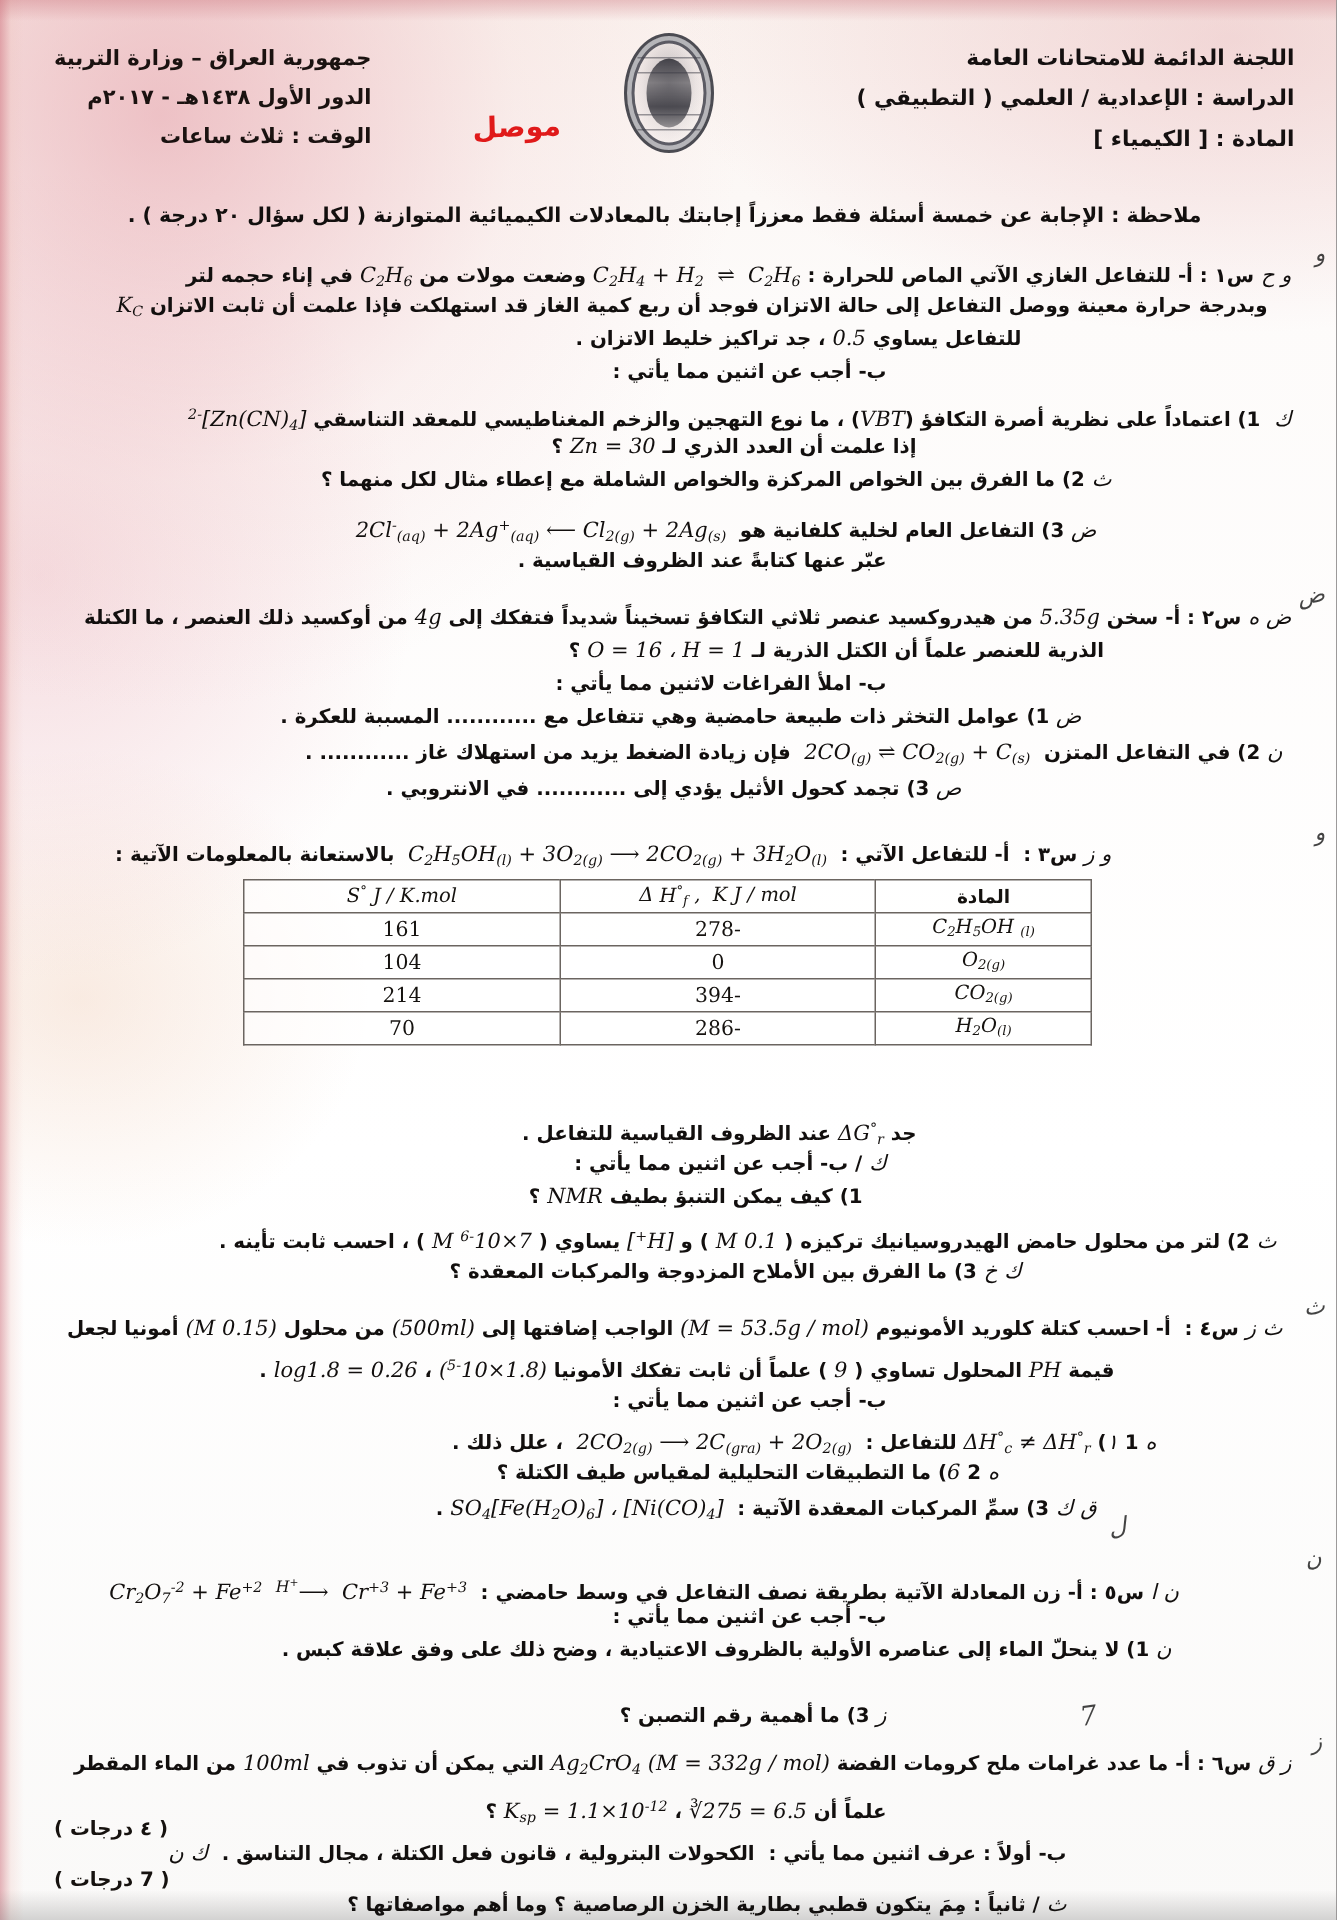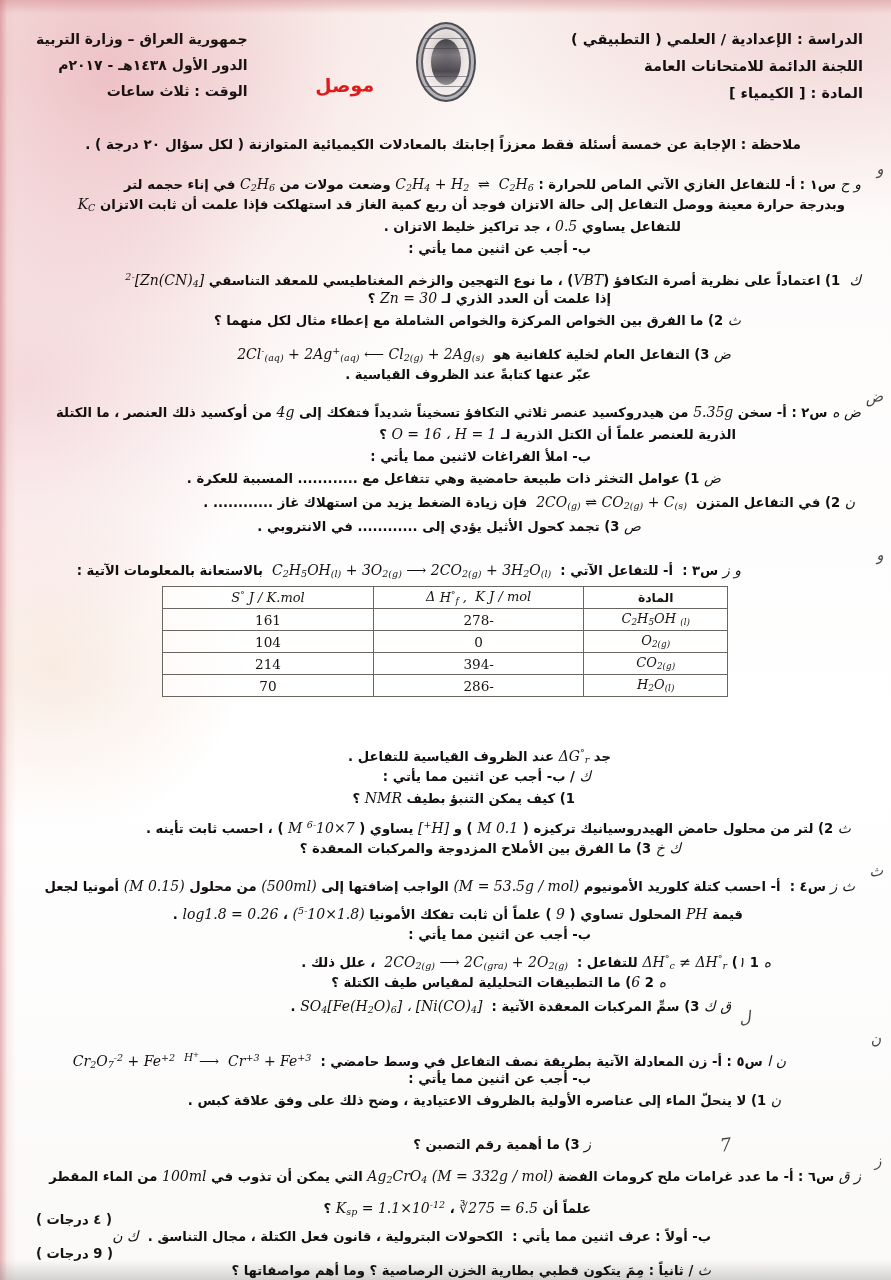--- a/index.html
+++ b/index.html
@@ -133,22 +133,22 @@
 <div class="page">
   <div class="scan-tint"></div>
   <div class="edge-left"></div>
   <div class="edge-top"></div>
   <div class="edge-bottom"></div>
 
   <div class="content">
 
     <div class="hdr">
       <div class="hdr-right">
+        <div>اللجنة الدائمة للامتحانات العامة</div>
         <div>الدراسة : الإعدادية / العلمي ( التطبيقي )</div>
-        <div>اللجنة الدائمة للامتحانات العامة</div>
         <div>المادة : [ الكيمياء ]</div>
       </div>
 
       <div class="stamp">
         <div class="core"></div>
         <div class="line" style="top:14px"></div>
         <div class="line" style="top:24px"></div>
         <div class="line" style="top:52px"></div>
         <div class="line" style="top:62px"></div>
       </div>
@@ -310,21 +310,21 @@
       علماً أن <span class="eq">K<sub>sp</sub> = 1.1×10<sup>-12</sup></span> ، <span class="eq">∛275 = 6.5</span> ؟
     </div>
     <div class="ln rt" style="top:1212px;right:180px;">
       ب- أولاً : عرف اثنين مما يأتي : &nbsp;الكحولات البترولية ، قانون فعل الكتلة ، مجال التناسق . &nbsp;<span class="eq">ك</span>&nbsp;<span class="eq">ن</span>
     </div>
     <div class="ln rt" style="top:1246px;right:180px;">
       <span class="eq">ث</span>&nbsp;/ ثانياً : مِمَ يتكون قطبي بطارية الخزن الرصاصية ؟ وما أهم مواصفاتها ؟
     </div>
 
     <div class="marks" style="top:1212px;left:36px;">( ٤ درجات )</div>
-    <div class="marks" style="top:1246px;left:36px;">( 9 درجات )</div>
+    <div class="marks" style="top:1246px;left:36px;">( 7 درجات )</div>
 
     <div class="mk" style="top:160px;right:8px;">و</div>
     <div class="mk" style="top:388px;right:8px;">ض</div>
     <div class="mk" style="top:546px;right:8px;">و</div>
     <div class="mk" style="top:862px;right:8px;">ث</div>
     <div class="mk" style="top:1030px;right:10px;">ن</div>
     <div class="mk" style="top:1152px;right:10px;">ز</div>
     <div class="mk" style="top:1134px;right:160px;font-size:18px;">7</div>
     <div class="mk" style="top:1008px;right:140px;font-size:16px;">ل</div>
 

